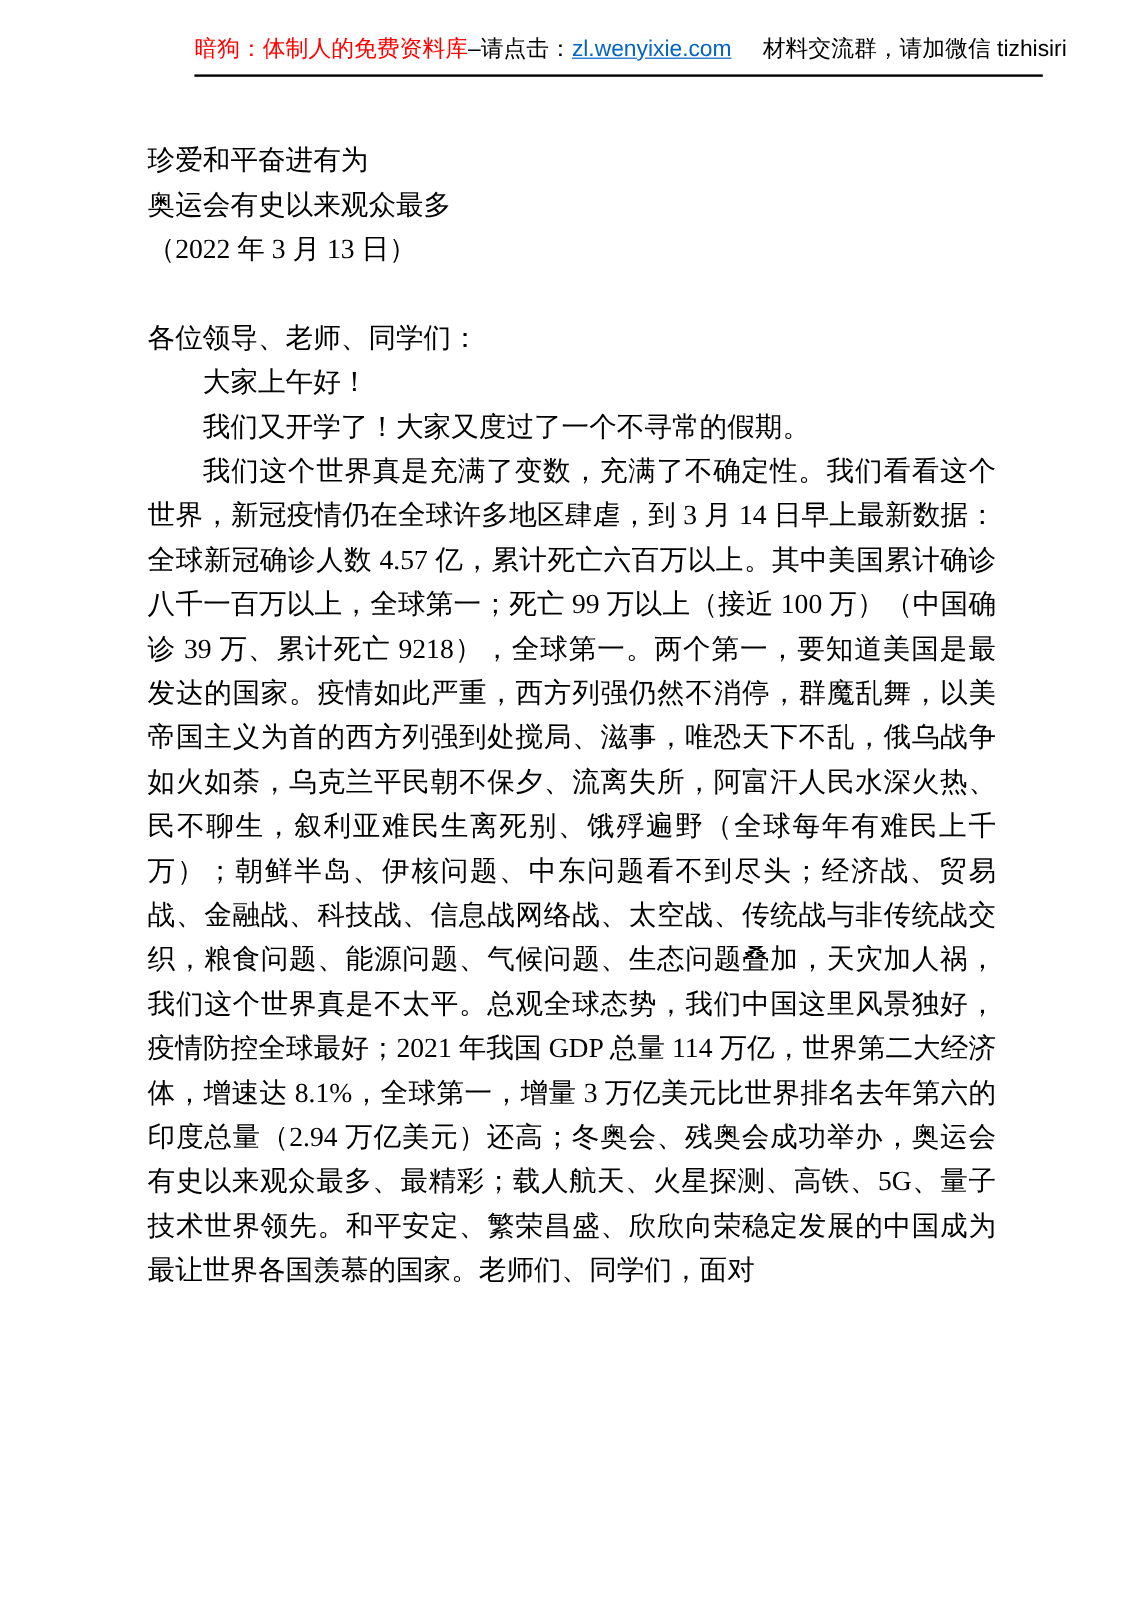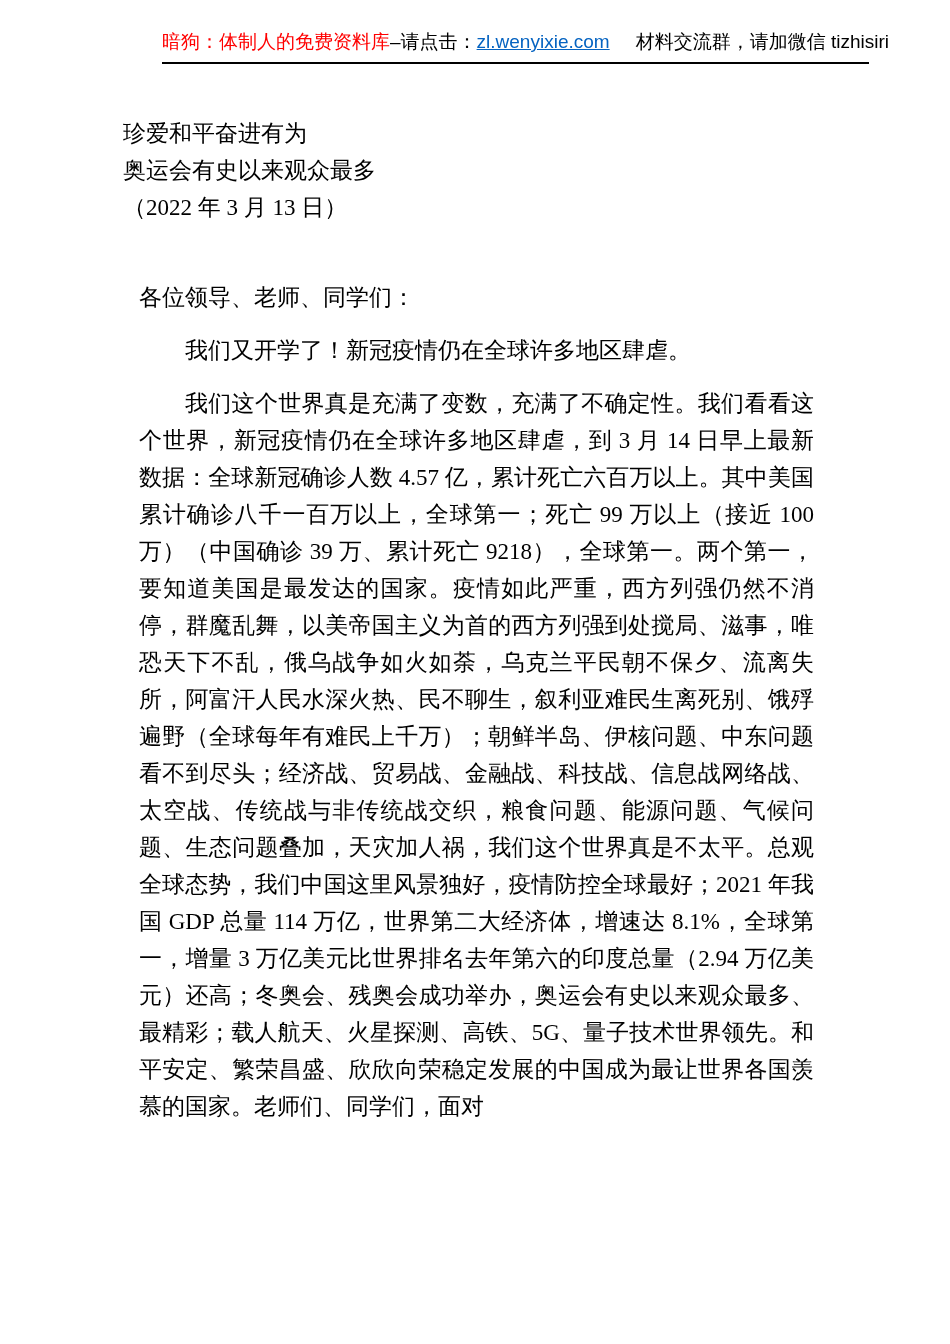--- a/index.html
+++ b/index.html
@@ -50,21 +50,21 @@
     font-size: 23px;
     line-height: 37px;
     color: #000000;
   }
   .doc-heading {
     text-align: left;
     white-space: nowrap;
   }
   .blank-line { height: 37px; }
   .doc p {
-    margin: 16px;
+    margin: 0;
     text-align: justify;
     text-indent: 2em;
   }
   .doc p.no-indent { text-indent: 0; }
 </style>
 </head>
 <body>
 
 <div class="page">
 
@@ -73,17 +73,18 @@
   </div>
 
   <div class="doc">
     <div class="doc-heading">珍爱和平奋进有为</div>
     <div class="doc-heading">奥运会有史以来观众最多</div>
     <div class="doc-heading">（2022 年 3 月 13 日）</div>
 
     <div class="blank-line"></div>
 
     <p class="no-indent">各位领导、老师、同学们：</p>
-    <p>我们又开学了！新冠疫情仍在全球许多地区肆虐。</p>
+    <p>大家上午好！</p>
+    <p>我们又开学了！大家又度过了一个不寻常的假期。</p>
     <p>我们这个世界真是充满了变数，充满了不确定性。我们看看这个世界，新冠疫情仍在全球许多地区肆虐，到 3 月 14 日早上最新数据：全球新冠确诊人数 4.57 亿，累计死亡六百万以上。其中美国累计确诊八千一百万以上，全球第一；死亡 99 万以上（接近 100 万）（中国确诊 39 万、累计死亡 9218），全球第一。两个第一，要知道美国是最发达的国家。疫情如此严重，西方列强仍然不消停，群魔乱舞，以美帝国主义为首的西方列强到处搅局、滋事，唯恐天下不乱，俄乌战争如火如荼，乌克兰平民朝不保夕、流离失所，阿富汗人民水深火热、民不聊生，叙利亚难民生离死别、饿殍遍野（全球每年有难民上千万）；朝鲜半岛、伊核问题、中东问题看不到尽头；经济战、贸易战、金融战、科技战、信息战网络战、太空战、传统战与非传统战交织，粮食问题、能源问题、气候问题、生态问题叠加，天灾加人祸，我们这个世界真是不太平。总观全球态势，我们中国这里风景独好，疫情防控全球最好；2021 年我国 GDP 总量 114 万亿，世界第二大经济体，增速达 8.1%，全球第一，增量 3 万亿美元比世界排名去年第六的印度总量（2.94 万亿美元）还高；冬奥会、残奥会成功举办，奥运会有史以来观众最多、最精彩；载人航天、火星探测、高铁、5G、量子技术世界领先。和平安定、繁荣昌盛、欣欣向荣稳定发展的中国成为最让世界各国羡慕的国家。老师们、同学们，面对</p>
   </div>
 
 </div>
 
 </body></html>

